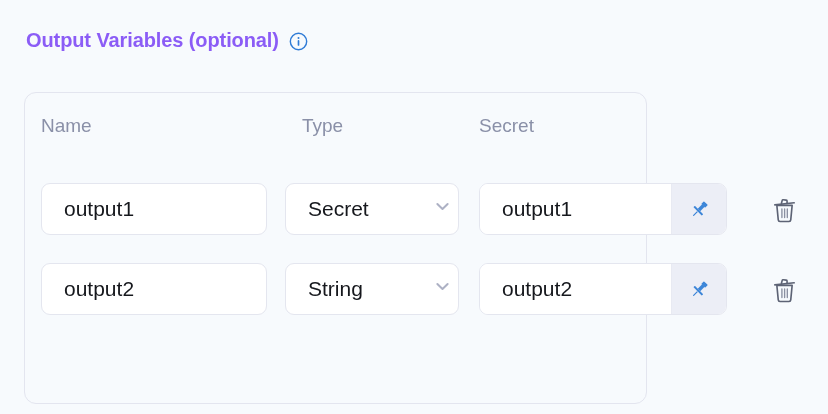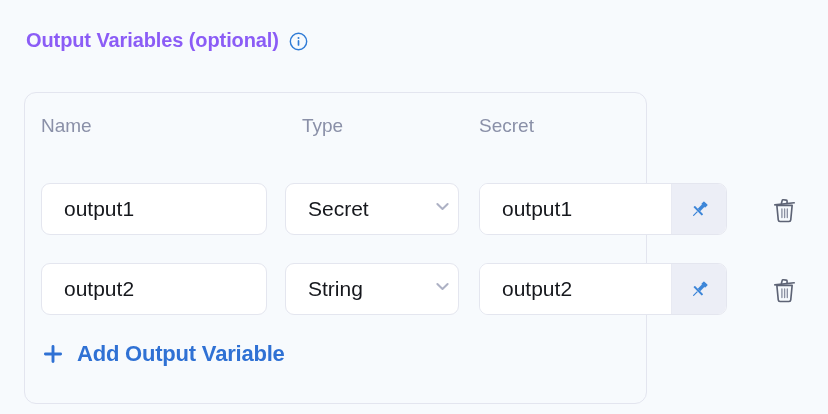--- a/index.html
+++ b/index.html
@@ -303,22 +303,14 @@
             <path d="M3.4 7.0 L20.6 5.1" stroke="#5d6375" stroke-width="1.45" stroke-linecap="round"></path>
             <path d="M9.3 5.6 L9.9 3.2 a0.9 0.9 0 0 1 1.0 -0.7 l2.6 0.3 a0.9 0.9 0 0 1 0.8 0.95 l-0.05 2.0" stroke="#5d6375" stroke-width="1.45" stroke-linejoin="round" stroke-linecap="round"></path>
             <path d="M9.7 10.6 v7.6 M12.1 10.6 v7.6 M14.5 10.6 v7.6" stroke="#8b90a1" stroke-width="1.2" stroke-linecap="round"></path>
           </svg>
         </span>
       </div>
     </div>
 
   </div>
 
-  <div class="add-link">
-    <span style="display:block;">
-      <svg class="plus-icon" viewBox="0 0 24 24" fill="none" xmlns="http://www.w3.org/2000/svg">
-        <path d="M12 4.4 V19.6 M4.4 12 H19.6" stroke="#2f71d4" stroke-width="2.9" stroke-linecap="round"></path>
-      </svg>
-    </span>
-    <span class="add-label">Add Output Variable</span>
-  </div>
 
 </div>
 
 </body></html>

